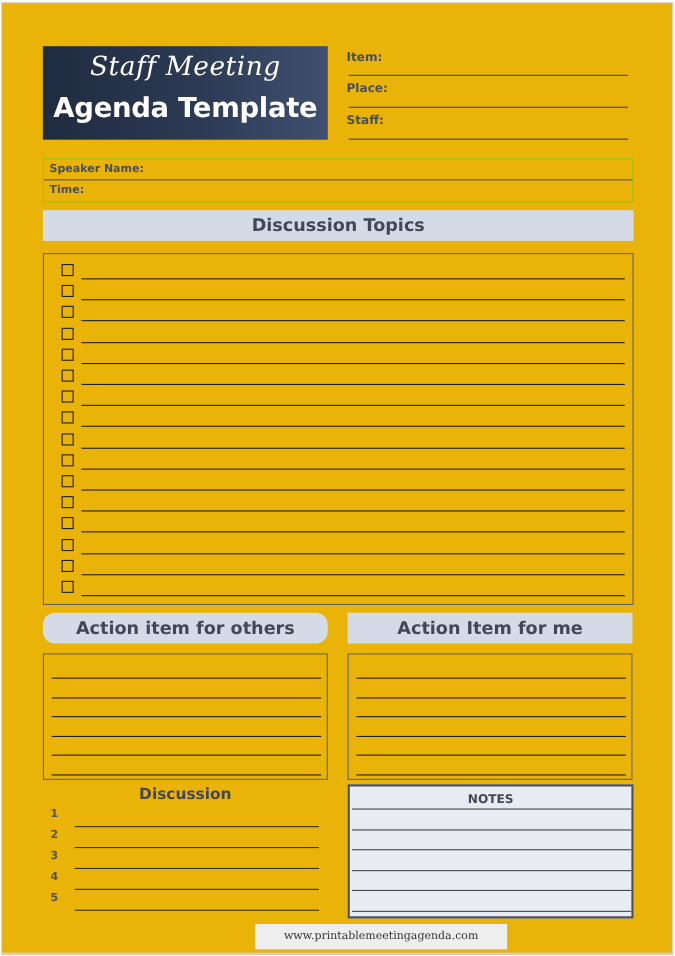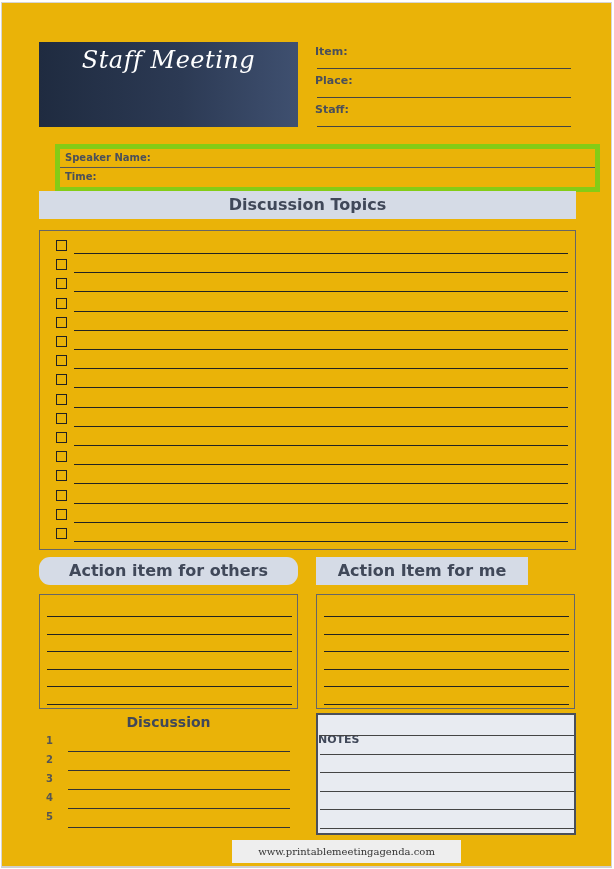--- a/index.html
+++ b/index.html
@@ -24,21 +24,21 @@
   }
   .banner .main {
     font-family: "DejaVu Sans", sans-serif; font-weight: bold;
     font-size: 25px; position: absolute; left: 0; right: 0; top: 41px; letter-spacing: -0.3px;
   }
   
   .meta-row { left: 313px; width: 256px; height: 28px; }
   .meta-row .label { font-size: 11px; font-weight: bold; color: #4a4f5a; position: absolute; left: 0; top: 4px; }
   .meta-row .line { position: absolute; left: 2px; right: 0; bottom: 0; border-bottom: 1px solid #444; }
   
-  .speaker-box { left: 37px; top: 141px; width: 535px; height: 38px; border: 5px solid #84cc16; margin-left: 16px; }
+  .speaker-box { left: 37px; top: 141px; width: 535px; height: 38px; border: 1px solid #84cc16; }
   .speaker-box .row { height: 18px; font-size: 10px; font-weight: bold; color: #4a4f5a; padding-left: 5px; line-height: 18px; }
   .speaker-box .row + .row { border-top: 1px solid #555; }
   
   .section-header {
     background: #d5dbe6; color: #404859; font-weight: bold; text-align: center;
     font-size: 16px; line-height: 28px; height: 28px;
   }
   
   .disc-box { left: 37px; top: 227px; width: 535px; height: 318px; border: 1px solid #666; }
   .disc-item { position: absolute; left: 0; right: 0; height: 19px; }
@@ -47,35 +47,36 @@
   
   .action-box { top: 591px; width: 257px; height: 113px; border: 1px solid #666; }
   .action-box .ln { position: absolute; left: 7px; right: 5px; border-bottom: 1px solid #222; }
   
   .attendees-title { left: 37px; top: 711px; width: 259px; text-align: center; font-size: 14px; font-weight: bold; color: #404859; }
   .att-row { left: 40px; width: 248px; height: 19px; }
   .att-row .num { position: absolute; left: 4px; top: 0px; font-size: 10px; font-weight: bold; color: #555; }
   .att-row .ln { position: absolute; left: 26px; right: 0; top: 16px; border-bottom: 1px solid #333; }
   
   .notes-box { left: 314px; top: 710px; width: 256px; height: 118px; background: #e8ebf1; border: 2px solid #4a4f5a; border-right-width: 2px; }
-  .notes-box .title { text-align: left; font-size: 11px; font-weight: bold; color: #404859; margin-top: 18px; }
+  .notes-box .title { text-align: center; font-size: 11px; font-weight: bold; color: #404859; margin-top: 5px; }
   .notes-box .ln { position: absolute; left: 2px; right: 0; border-bottom: 1px solid #444; }
   
   .footer {
     left: 190px; top: 837px; width: 229px; height: 23px; background: #eeeeee;
     font-family: "DejaVu Serif", serif; font-size: 10px; color: #333; text-align: center; line-height: 23px; margin-left: 40px;
   }
 </style>
 </head>
 <body>
 
 <div class="page">
 
   <div class="abs banner">
     <div class="script">Staff Meeting</div>
+    <div class="main">Agenda Template</div>
   </div>
 
   <div class="abs meta-row" style="top:38px;">
     <span class="label">Item:</span>
     <span class="line"></span>
   </div>
   <div class="abs meta-row" style="top:67px;">
     <span class="label">Place:</span>
     <span class="line"></span>
   </div>
@@ -152,21 +153,21 @@
         <span class="cb"></span>
         <span class="ln"></span>
       </div>
       <div class="disc-item" style="top: 288px;">
         <span class="cb"></span>
         <span class="ln"></span>
       </div>
     </div>
 
   <div class="abs section-header" style="left:37px; top:554px; width:259px;border-radius:11px;">Action item for others</div>
-  <div class="abs section-header" style="left:314px; top:554px; width:212px;">Action Item for me</div>
+  <div class="abs section-header" style="left:314px; top:554px; width:259px;">Action Item for me</div>
 
   <div class="abs action-box" id="act-others" style="left:37px;">
       <span class="ln" style="top: 21px;"></span>
       <span class="ln" style="top: 38.5px;"></span>
       <span class="ln" style="top: 56px;"></span>
       <span class="ln" style="top: 73.5px;"></span>
       <span class="ln" style="top: 91px;"></span>
       <span class="ln" style="top: 108.5px;"></span>
     </div>
   <div class="abs action-box" id="act-me" style="left:314px;">

